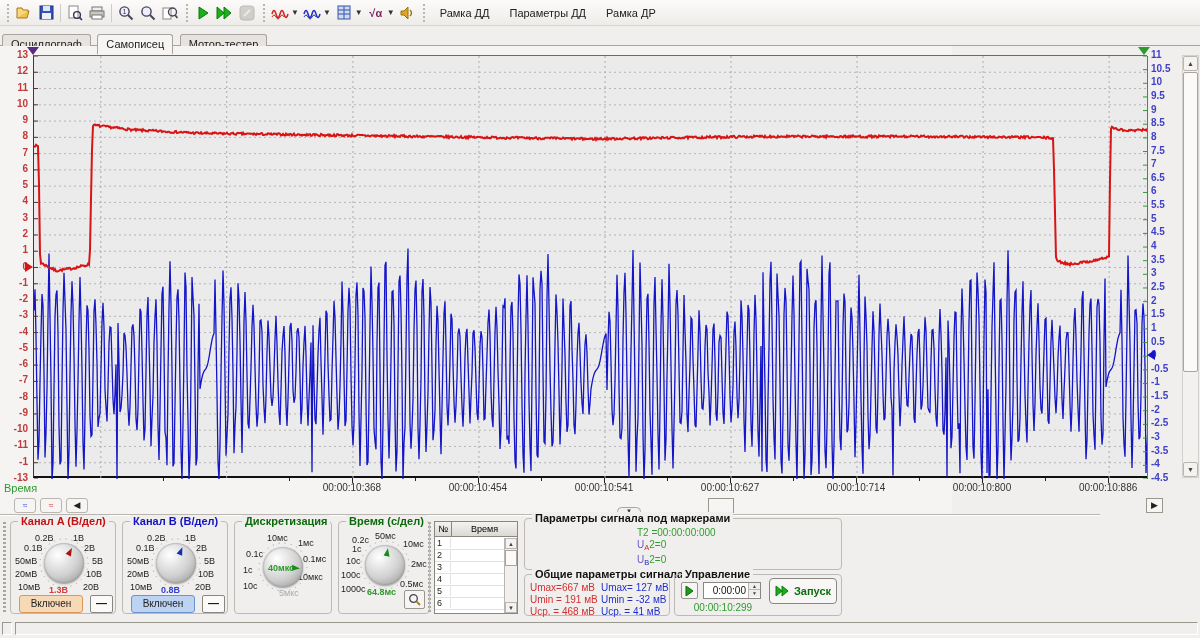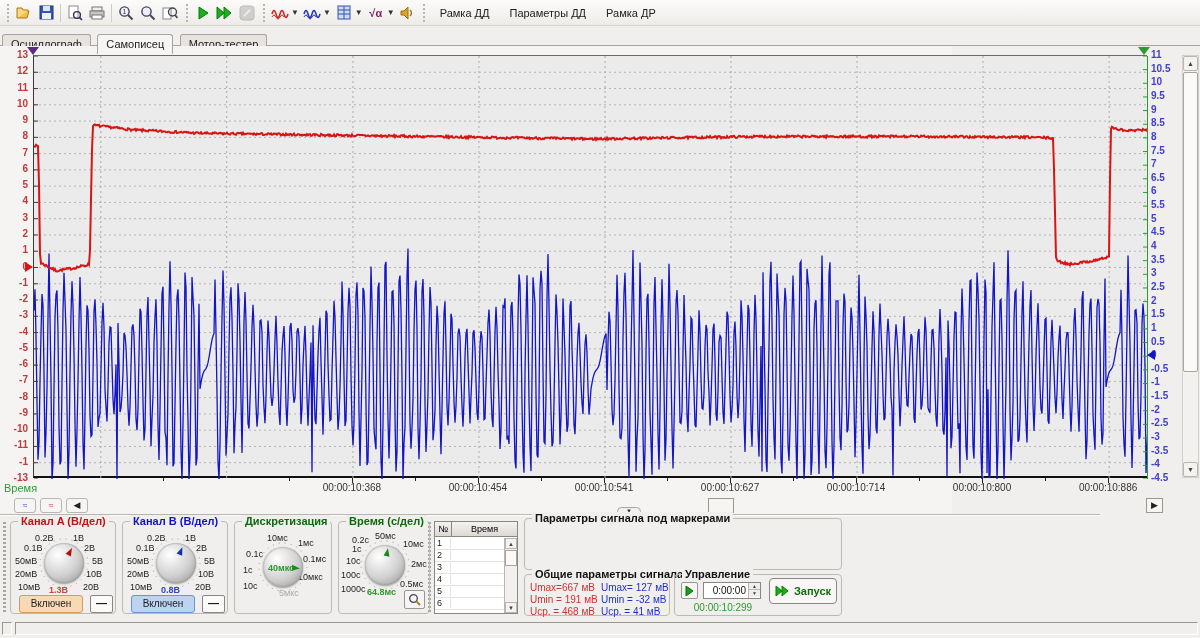--- a/index.html
+++ b/index.html
@@ -606,20 +606,25 @@
       </div>
       <div class="vs">
         <div class="b" style="top:0">▲</div>
         <div class="th"></div>
         <div class="b" style="bottom:0">▼</div>
       </div>
     </div>
 
     <div class="gb" style="left:524px;top:2px;width:318px;height:52px">
       <span class="gb-title t-black">Параметры сигнала под маркерами</span>
+      <div class="mk-col" style="left:112px">
+        <div><span class="c-t2">T2 =00:00:00:000</span></div>
+        <div><span class="c-u">U</span><span class="c-subA">A</span><span class="c-val">2=0</span></div>
+        <div><span class="c-u">U</span><span class="c-subB">B</span><span class="c-val">2=0</span></div>
+      </div>
     </div>
 
     <div class="gb" style="left:524px;top:58px;width:146px;height:42px">
       <span class="gb-title t-black">Общие параметры сигнала</span>
       <div class="tot-col a" style="left:5px">
         <div>Umax=667 мВ</div>
         <div>Umin = 191 мВ</div>
         <div>Uср. = 468 мВ</div>
       </div>
       <div class="tot-col b" style="left:76px">

